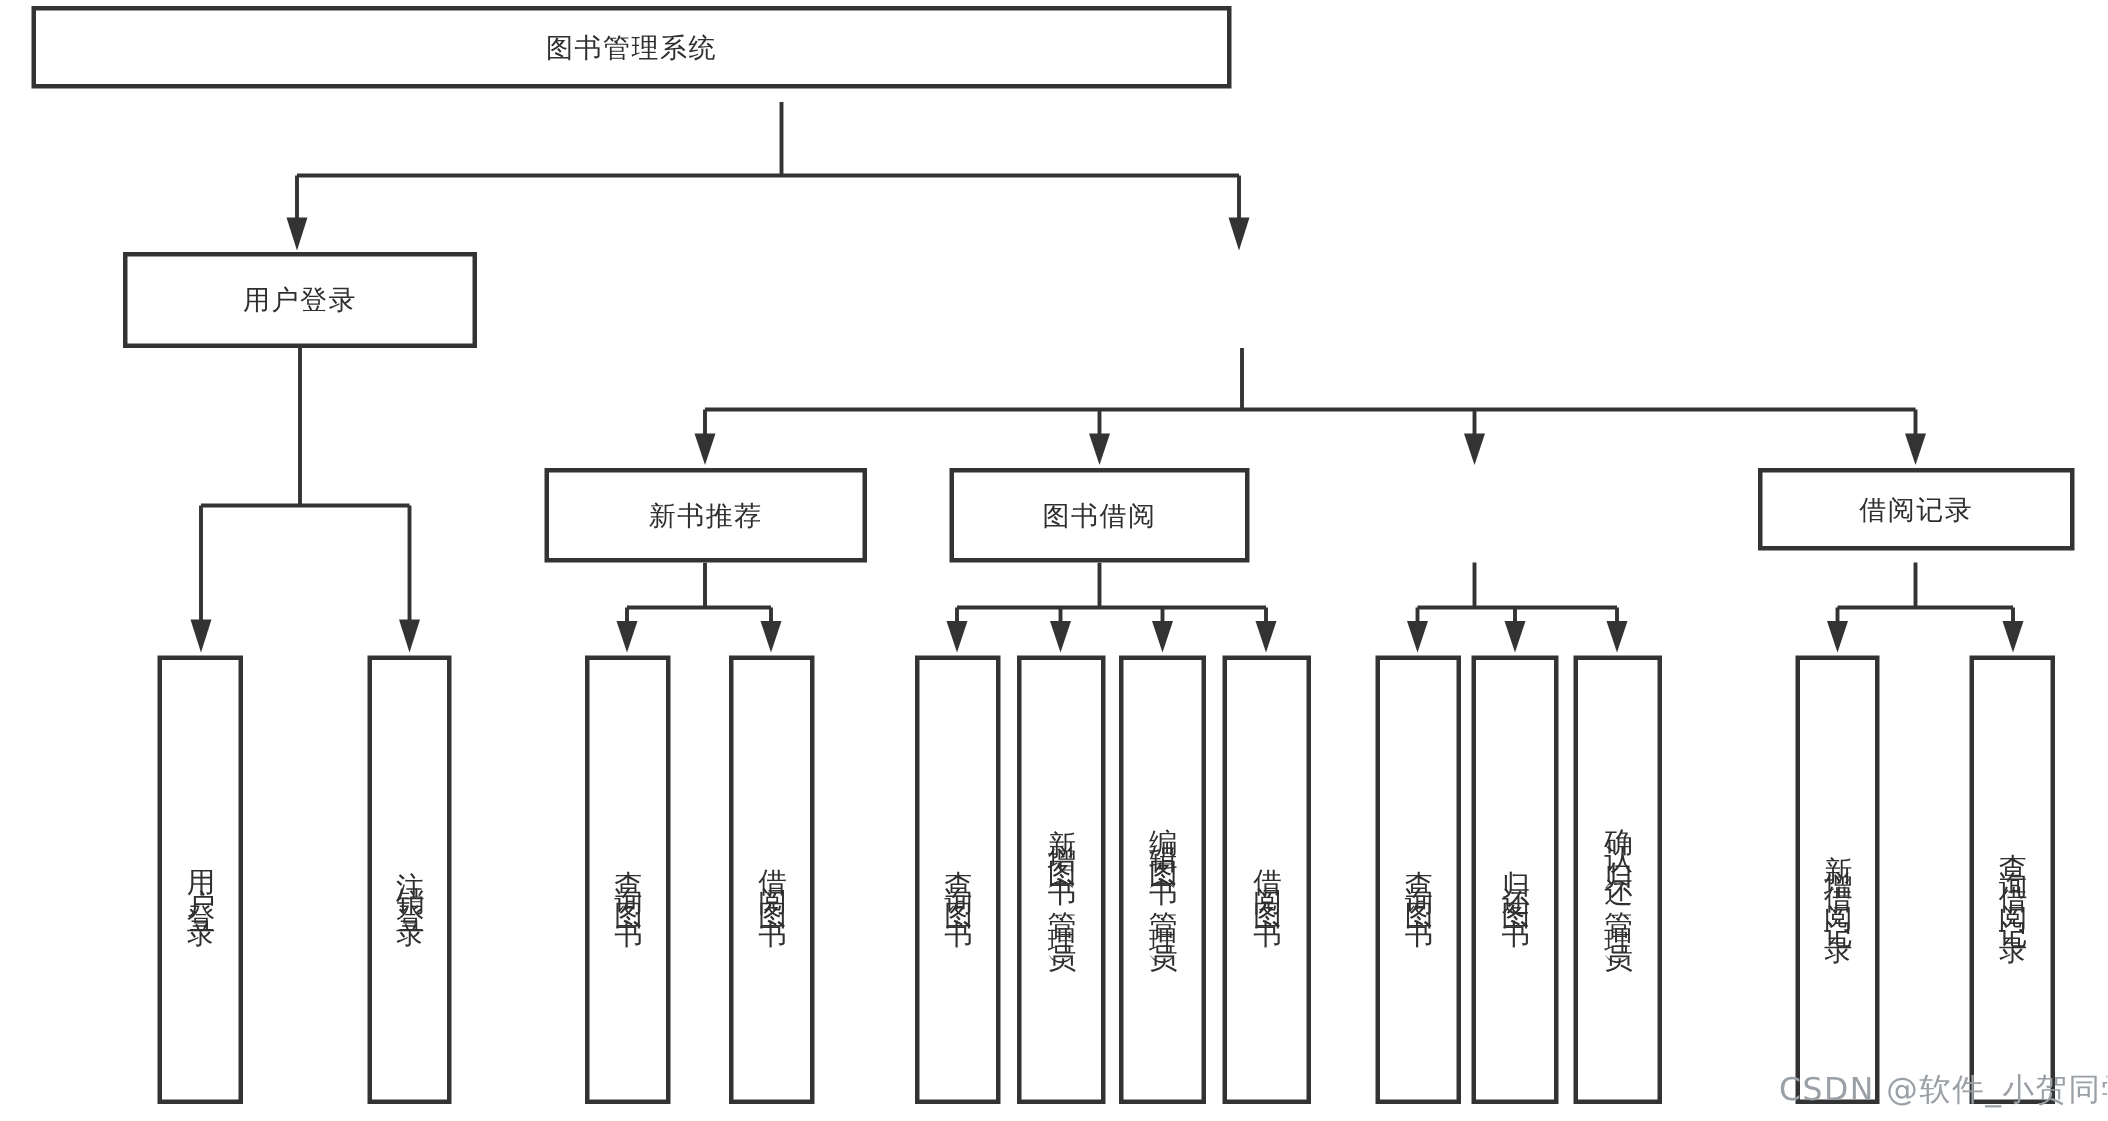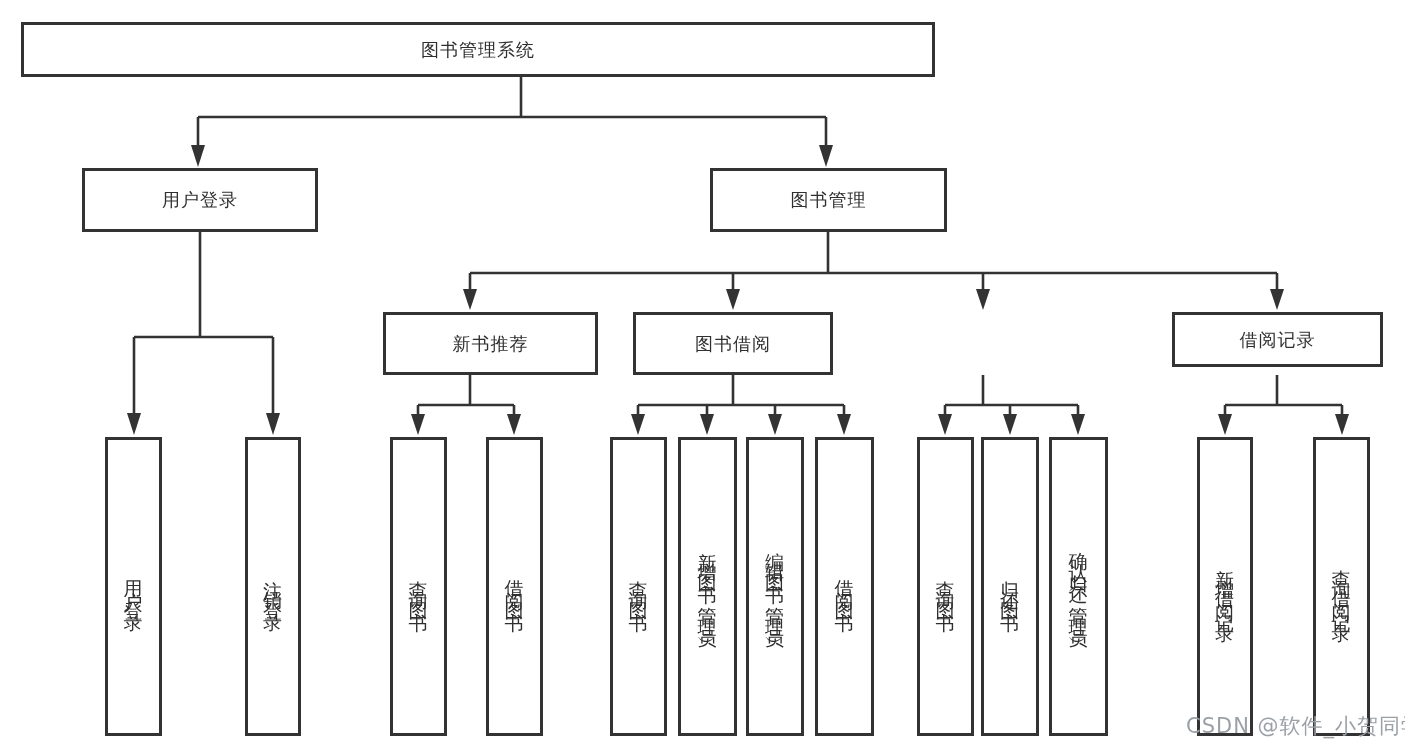--- a/index.html
+++ b/index.html
@@ -120,32 +120,29 @@
     <g>
       <path d="M1277 375 V405"></path>
       <path d="M1225 405 H1342"></path>
       <path d="M1225 405 V415"></path>
         <polygon points="1218,414 1232,414 1225,435"></polygon>
       <path d="M1342 405 V415"></path>
         <polygon points="1335,414 1349,414 1342,435"></polygon>
     </g>
   </svg>
 
-  <div class="node hbox" style="left:21px;top:22px;width:914px;height:55px;">
+  <div class="node hbox" style="left:21px;top:4px;width:800px;height:55px;">
     <span>图书管理系统</span>
   </div>
 
   <div class="node hbox" style="left:82px;top:168px;width:236px;height:64px;">
     <span>用户登录</span>
   </div>
-  <div class="node hbox" style="left:710px;top:168px;width:237px;height:64px;">
-    <span>图书管理</span>
-  </div>
 
-  <div class="node hbox" style="left:363px;top:312px;width:215px;height:63px;margin-left:20px;">
+  <div class="node hbox" style="left:363px;top:312px;width:215px;height:63px;">
     <span>新书推荐</span>
   </div>
   <div class="node hbox" style="left:633px;top:312px;width:200px;height:63px;">
     <span>图书借阅</span>
   </div>
   <div class="node hbox" style="left:1172px;top:312px;width:211px;height:55px;">
     <span>借阅记录</span>
   </div>
 
   <div class="node vbox" style="left:105px;top:437px;width:57px;height:299px;">

